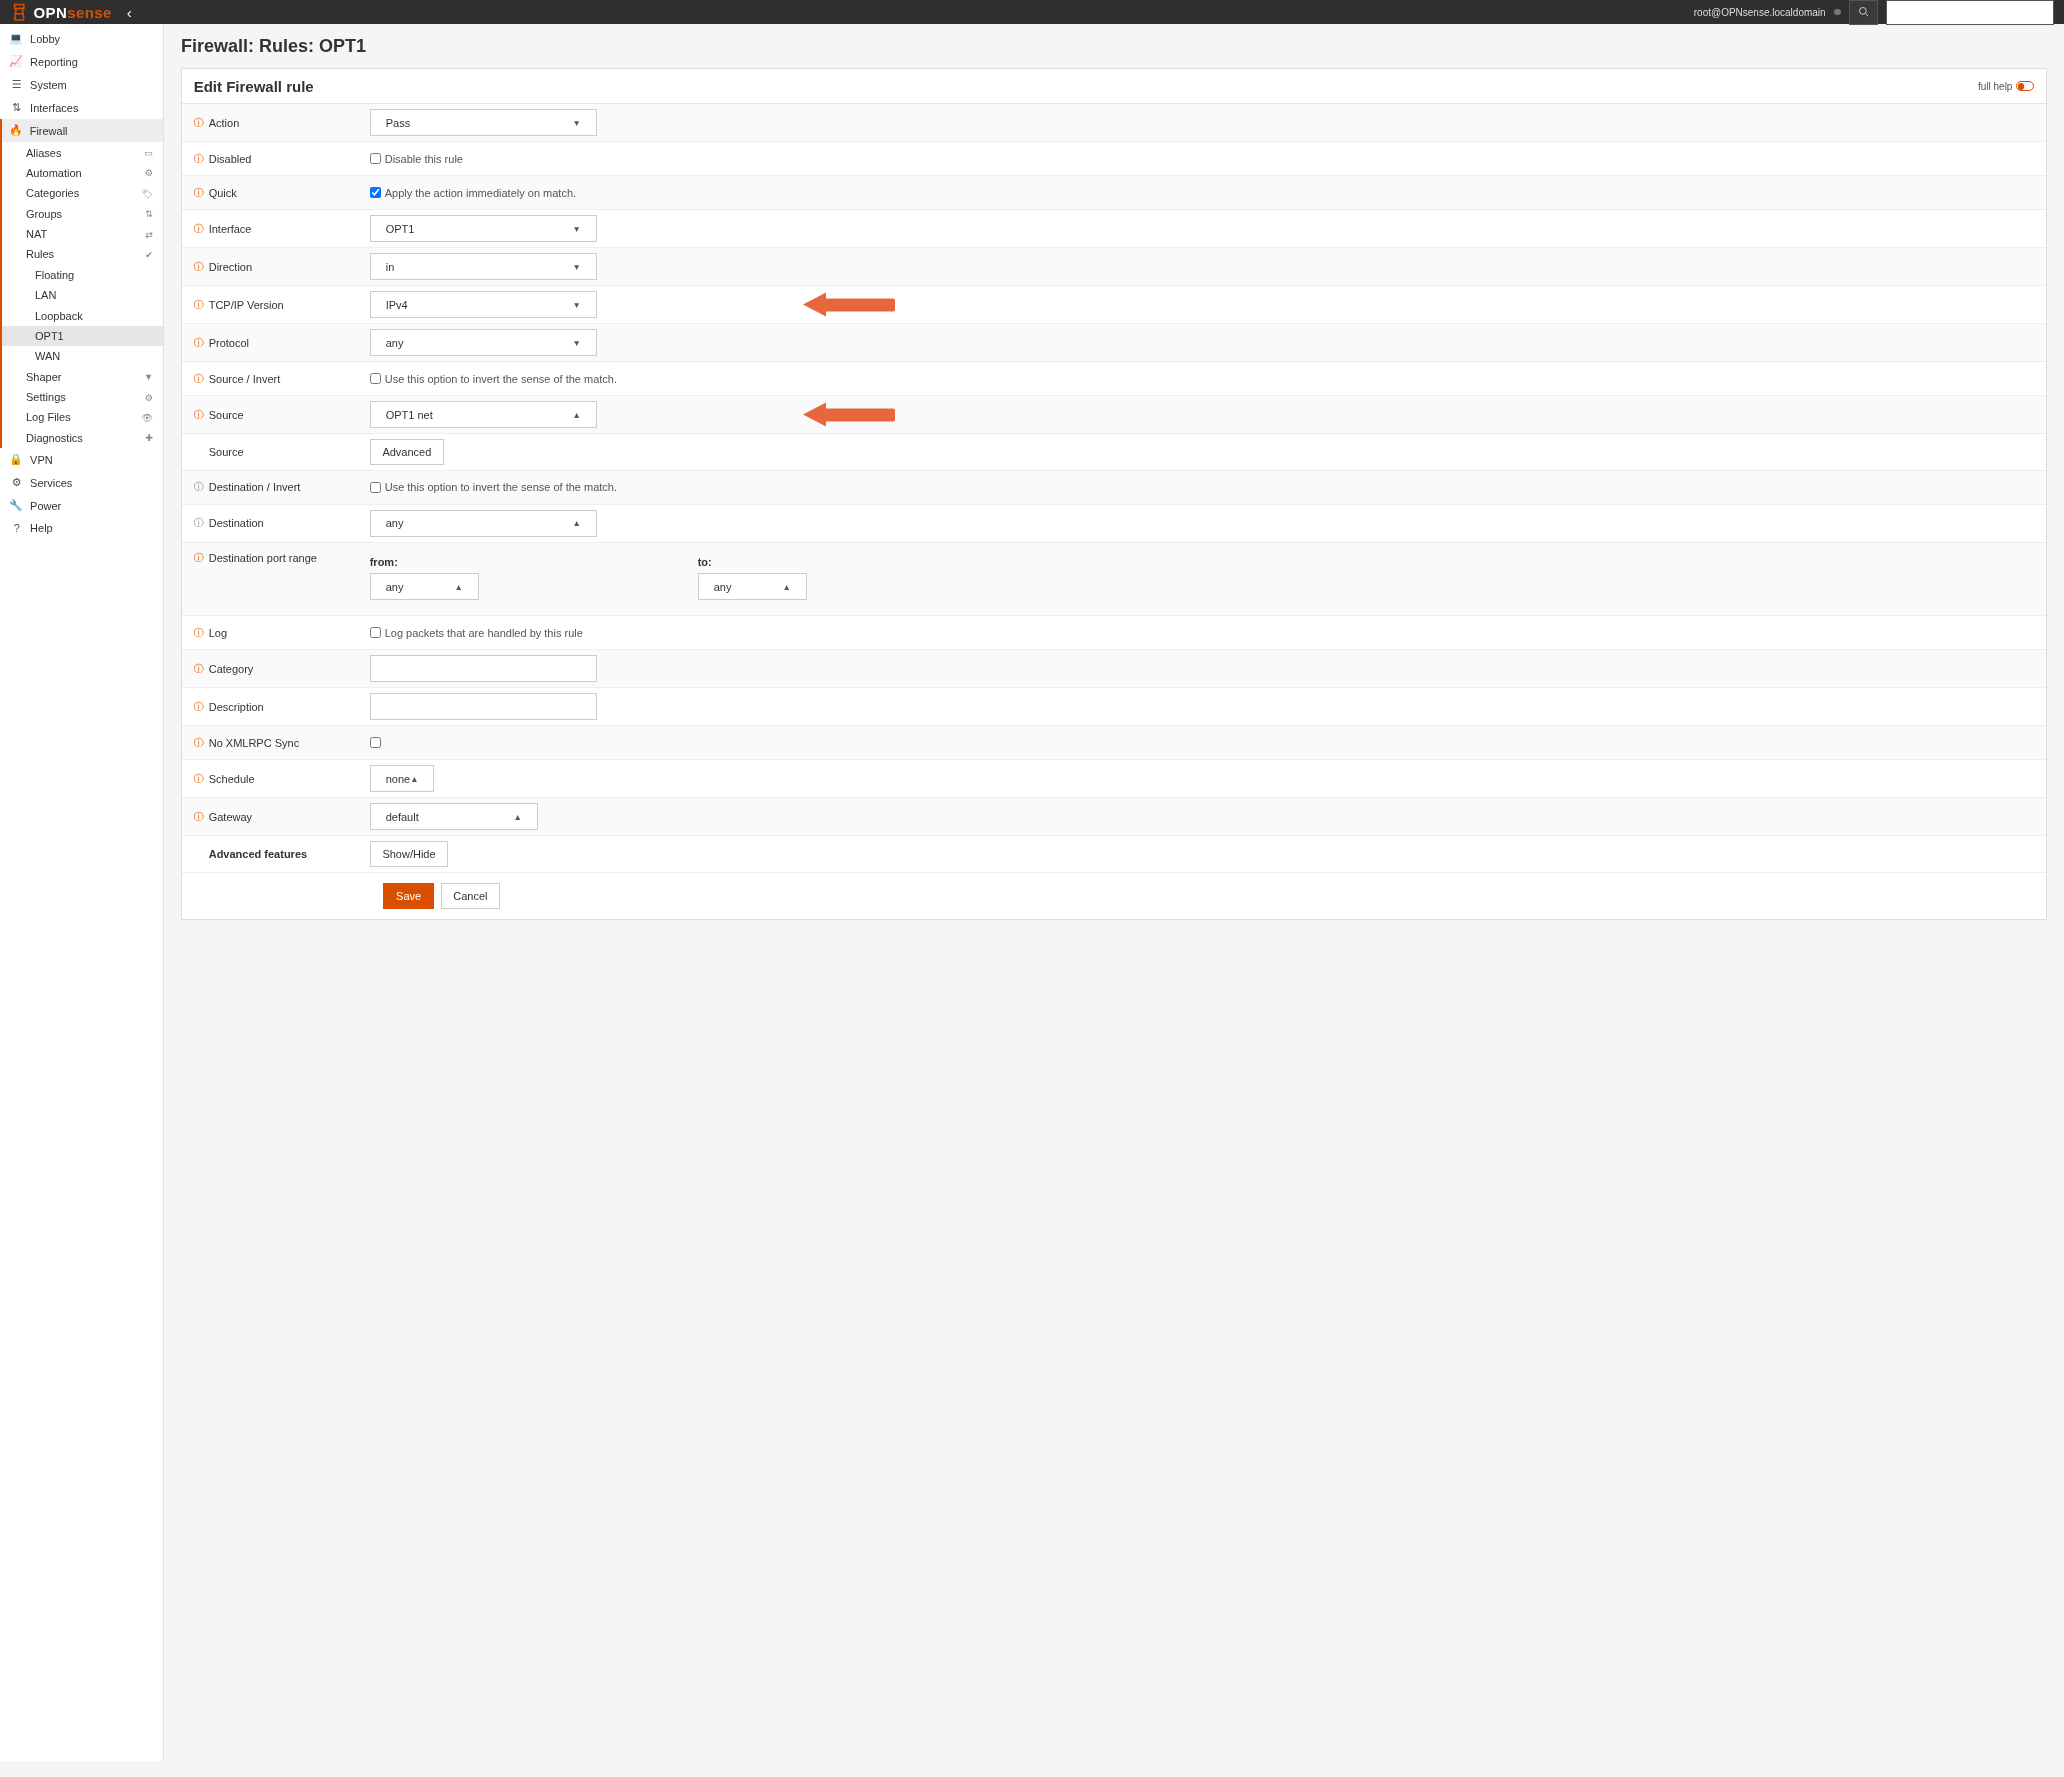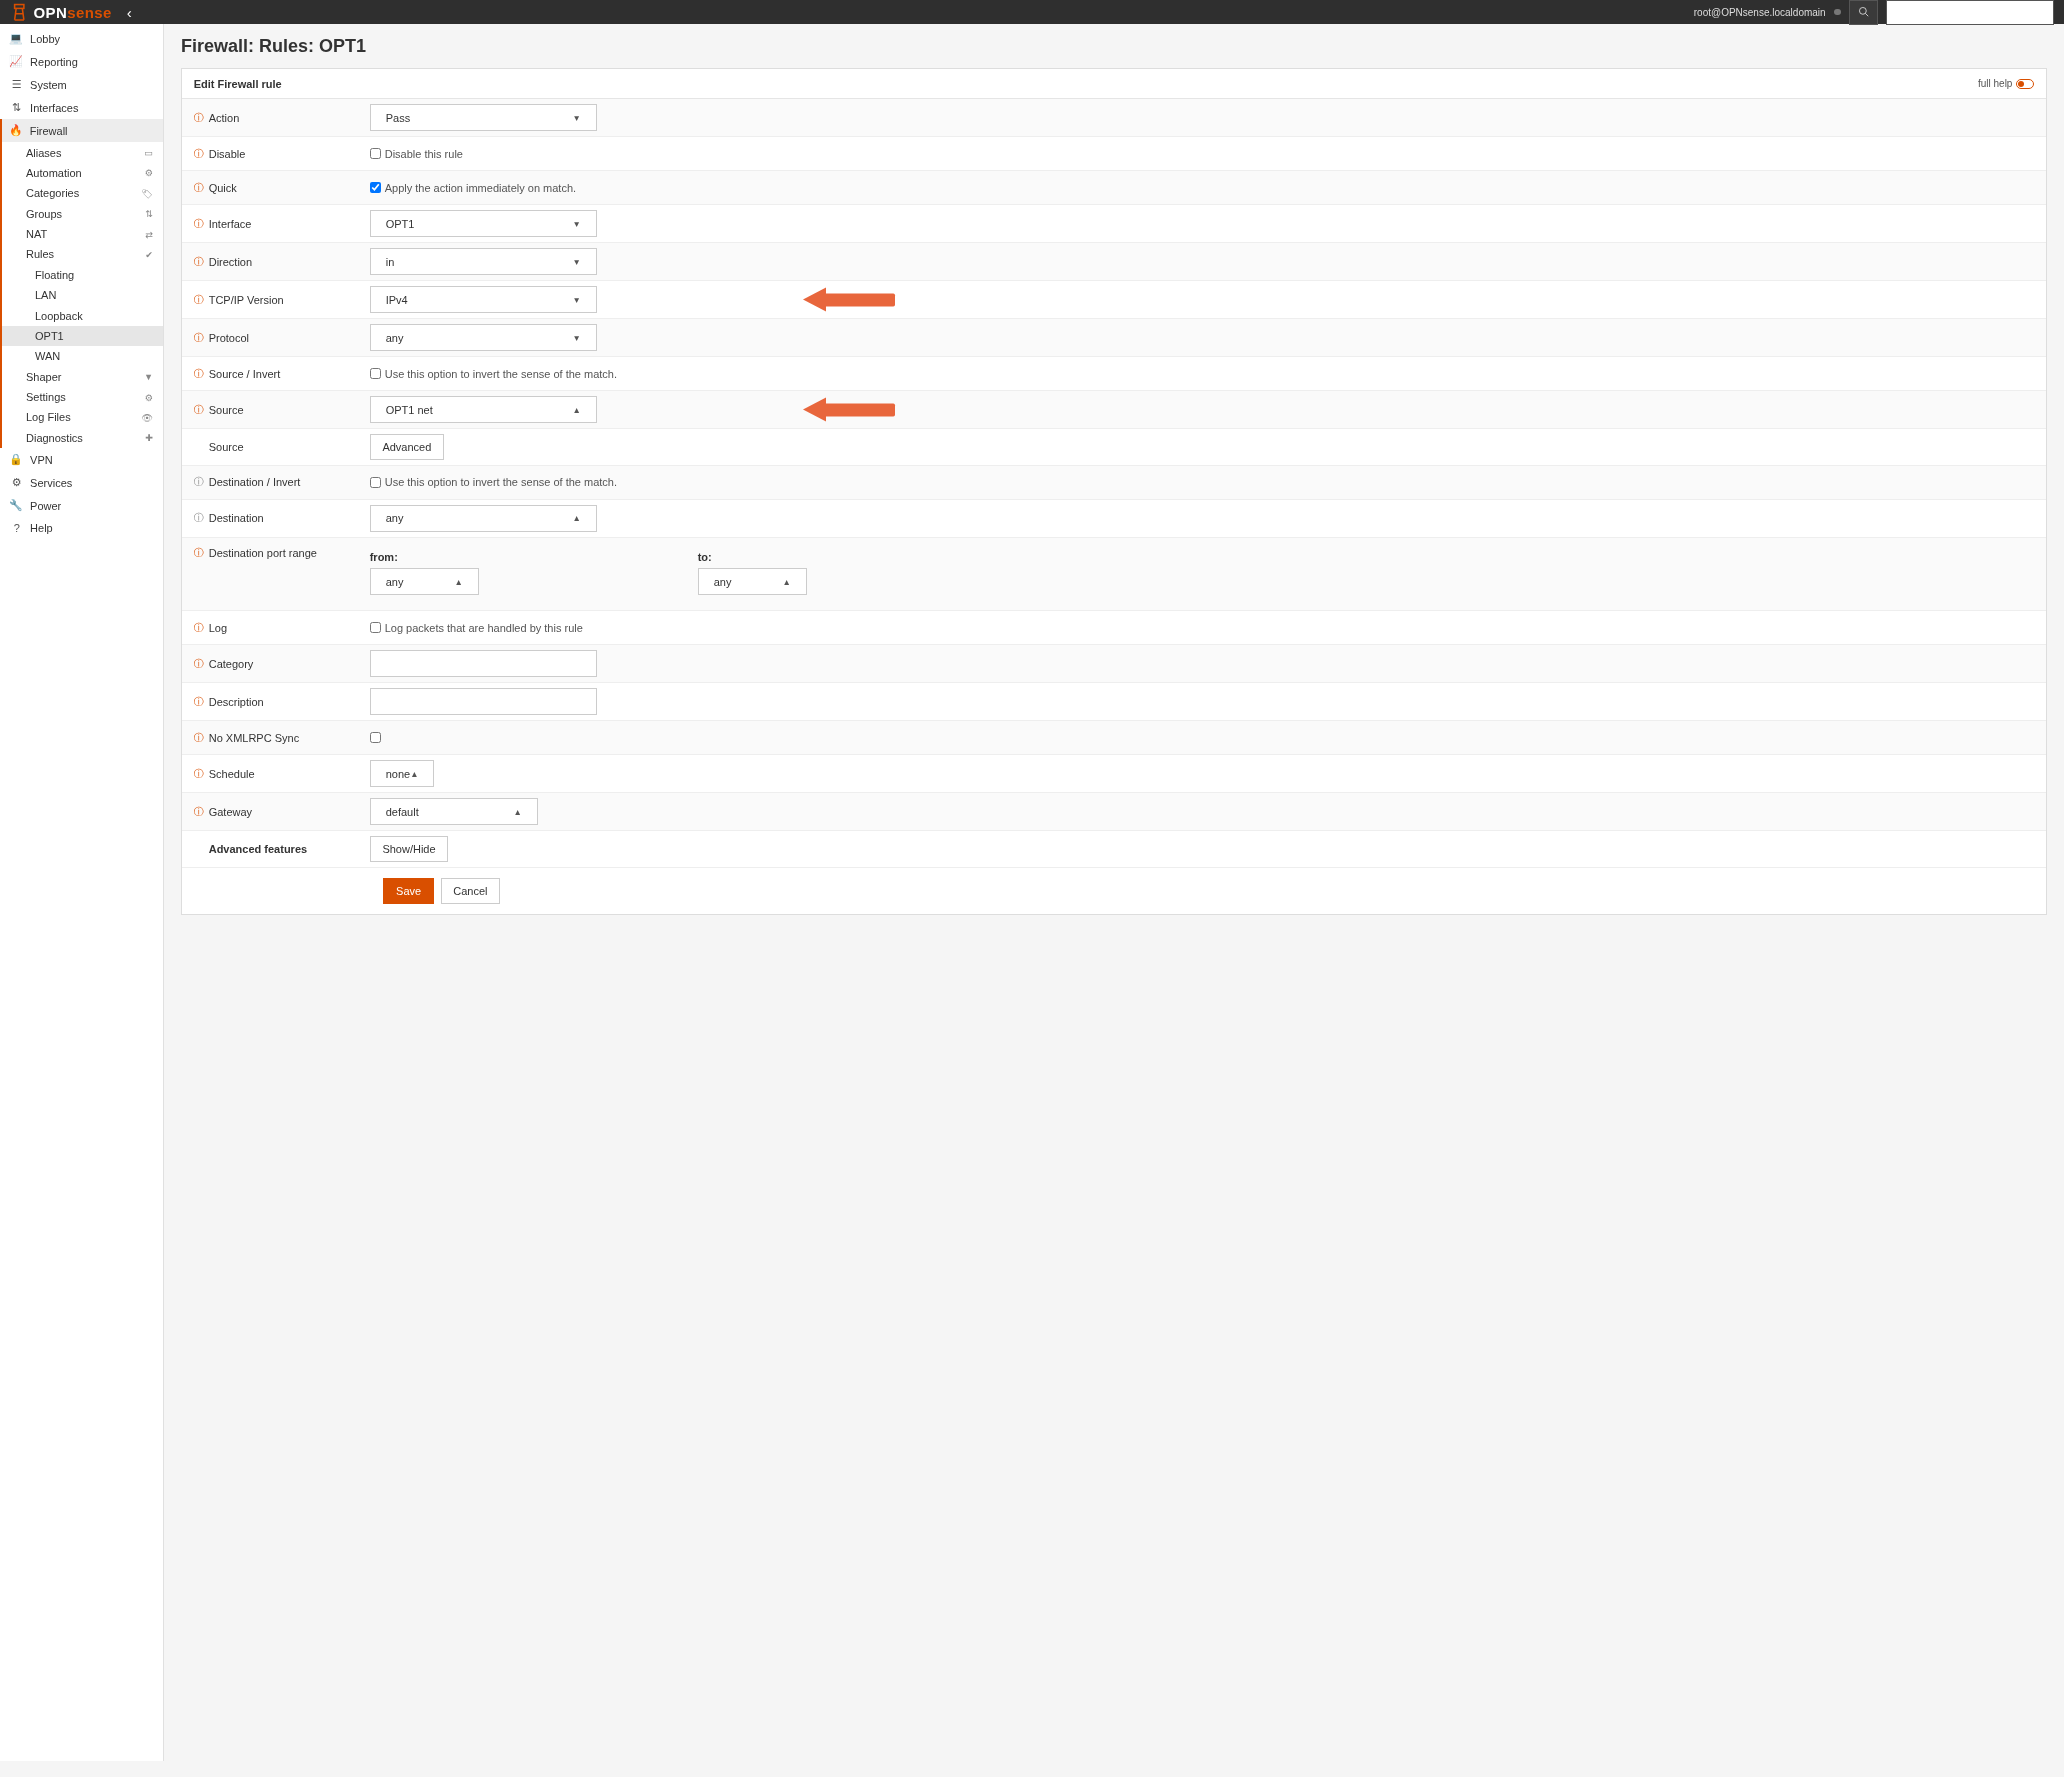--- a/index.html
+++ b/index.html
@@ -28,21 +28,21 @@
 .nav-subsub.selected { background: #e6e6e6; }
 .firewall-group { border-left: 2.5px solid #d94f00; margin-left: 0; }
 .firewall-group .nav-sub { padding-left: 24px; }
 .firewall-group .nav-subsub { padding-left: 33px; }
 
 .content { flex: 1; padding: 11.7px 17px 25px 17px; }
 .page-title { font-size: 18px; font-weight: 600; color: #333; margin-bottom: 11.7px; }
 
 .panel { background: #fff; border: 0.8px solid #ddd; }
 .panel-header { display: flex; align-items: center; justify-content: space-between; padding: 8.4px 11.7px; border-bottom: 0.8px solid #e5e5e5; background: #fff; }
-.panel-header-title { font-weight: 600; font-size: 11px; }
+.panel-header-title { font-weight: 600; font-size: 15px; }
 .fullhelp { font-size: 10px; color: #555; display: flex; align-items: center; gap: 3.4px; cursor: pointer; }
 .toggle-icon { display: inline-block; width: 18.5px; height: 10px; border: 0.8px solid #d94f00; border-radius: 5px; position: relative; }
 .toggle-icon::after { content: ""; position: absolute; left: 0.8px; top: 0.8px; width: 6.7px; height: 6.7px; background: #d94f00; border-radius: 50%; }
 
 .form-row { display: flex; border-bottom: 0.8px solid #eee; min-height: 34px; align-items: center; padding: 5px 11.7px; position: relative; }
 .form-row:nth-child(even) { background: #fafafa; }
 .form-label { width: 176px; display: flex; align-items: center; gap: 5px; font-size: 11px; color: #333; }
 .info-icon { color: #d94f00; font-size: 10px; }
 .info-icon.grey { color: #888; }
 .form-field { flex: 1; display: flex; align-items: center; gap: 6.7px; font-size: 11px; color: #555; }
@@ -212,21 +212,21 @@
           <div class="select-box">
               <span>Pass</span>
               <span class="caret">▼</span>
             </div>
         </div>
       </div>
 
       <div class="form-row">
         <div class="form-label">
             <span class="info-icon">ⓘ</span>
-            <span>Disable</span>
+            <span>Disabled</span>
           </div>
         <div class="form-field">
           <label class="checkbox-label">
               <input type="checkbox" style="">
               <span>Disable this rule</span>
             </label>
         </div>
       </div>
 
       <div class="form-row">

